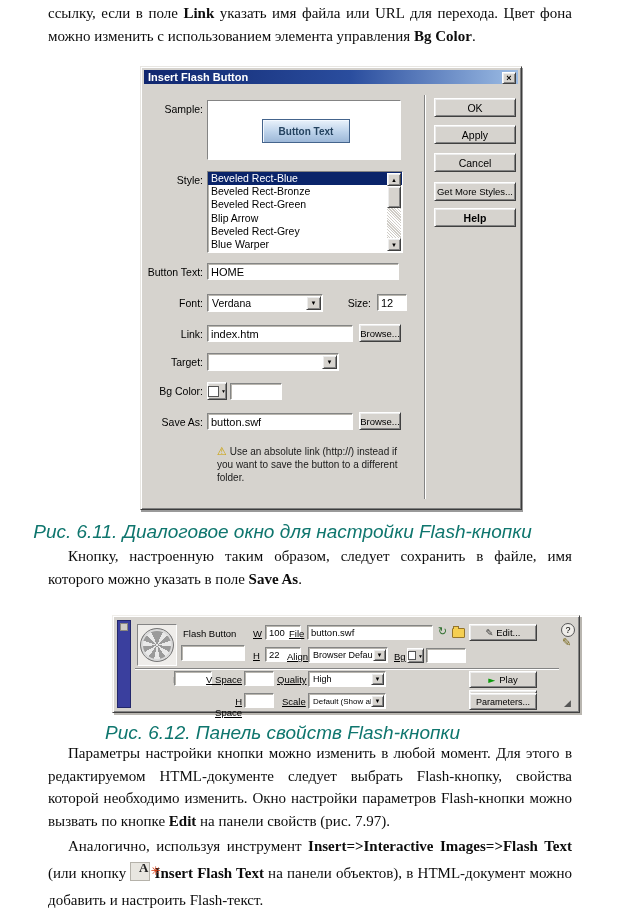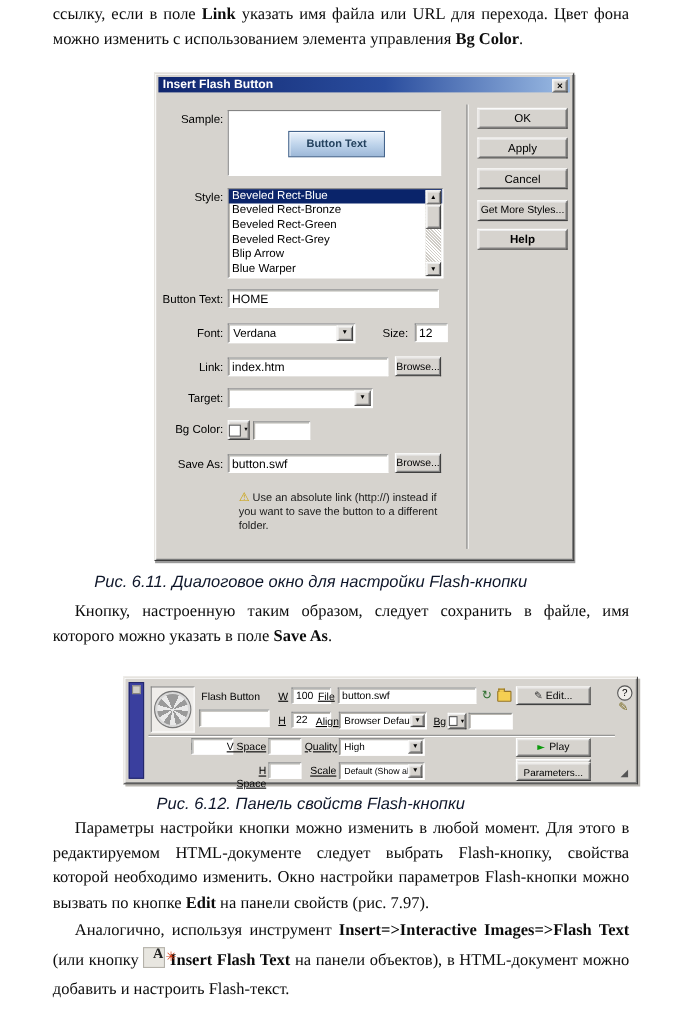--- a/index.html
+++ b/index.html
@@ -5,21 +5,21 @@
   html,body{margin:0;padding:0;}
   body{width:625px;height:924px;background:#ffffff;position:relative;
        font-family:"Liberation Serif", serif;color:#000;}
 
   
   .bodytext{position:absolute;left:48px;width:524px;font-size:15px;line-height:22.5px;
             text-align:justify;color:#0c0c0c;}
   .bodytext b{font-weight:bold;}
   .indent{text-indent:20px;}
   .caption{position:absolute;left:0;width:565px;text-align:center;
-           font-family:"Liberation Sans", sans-serif;font-style:italic;font-size:15px;color:#0f172a;}
+           font-family:"Liberation Sans", sans-serif;font-style:italic;font-size:19px;color:#0f766e;}
 
   
   .ft-icon{display:inline-block;position:relative;width:18px;height:17px;vertical-align:-3px;
            background:#e8e6e0;border:1px solid #b5b2aa;}
   .ft-icon .burst{position:absolute;left:-1px;top:-5px;font-size:12px;color:#d43a10;
                   font-family:"DejaVu Sans",sans-serif;}
   .ft-icon .ft-a{position:absolute;right:1px;bottom:-1px;font-family:"Liberation Serif",serif;
                  font-weight:bold;font-size:13px;color:#222;}
 
   
@@ -137,22 +137,22 @@
     </div>
   <div class="b98 dlgbtn" style="top:141px;font-weight:bold;">
       <span>Help</span>
     </div>
 
   <div class="lbl" style="left:0;width:62px;top:107px;">Style:</div>
   <div class="listbox">
     <div class="listitem selected">Beveled Rect-Blue</div>
     <div class="listitem">Beveled Rect-Bronze</div>
     <div class="listitem">Beveled Rect-Green</div>
+    <div class="listitem">Blip Arrow</div>
     <div class="listitem">Beveled Rect-Grey</div>
-    <div class="listitem">Blip Arrow</div>
     <div class="listitem">Blue Warper</div>
     <div class="scrollbar">
       <div class="b98 sb-btn" style="top:0;">
           <span>▲</span>
         </div>
       <div class="b98 sb-thumb"></div>
       <div class="b98 sb-btn" style="bottom:0;">
           <span>▼</span>
         </div>
     </div>

